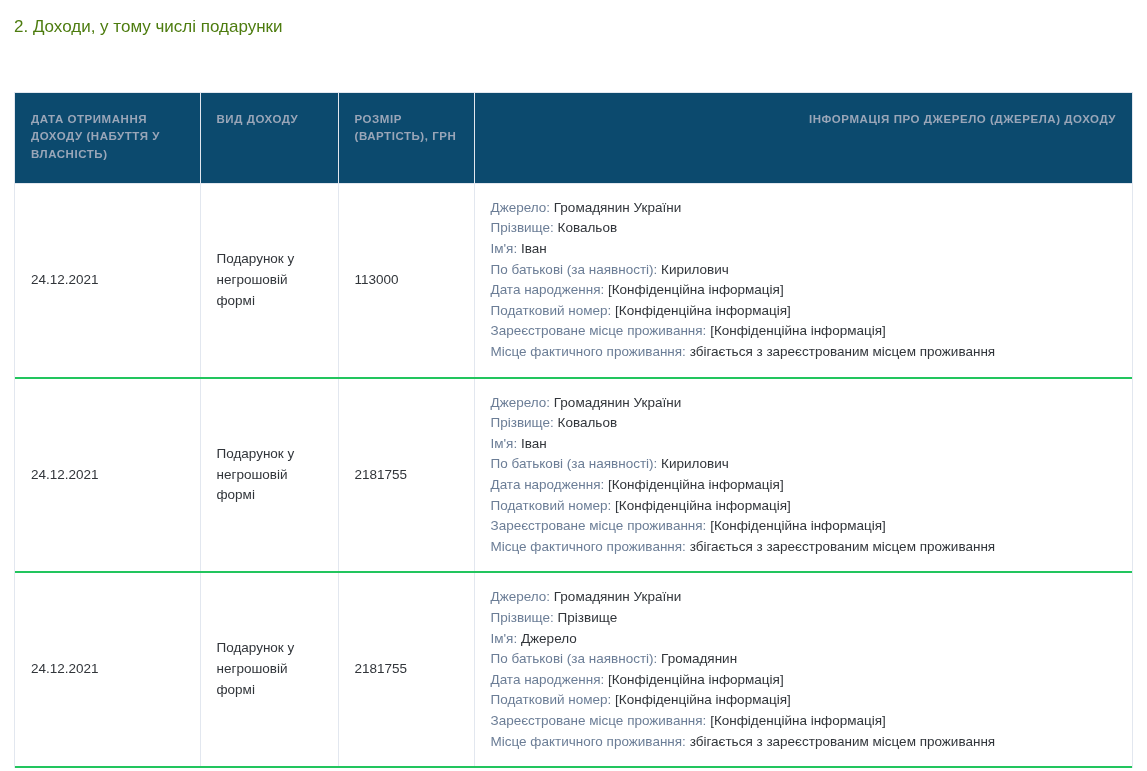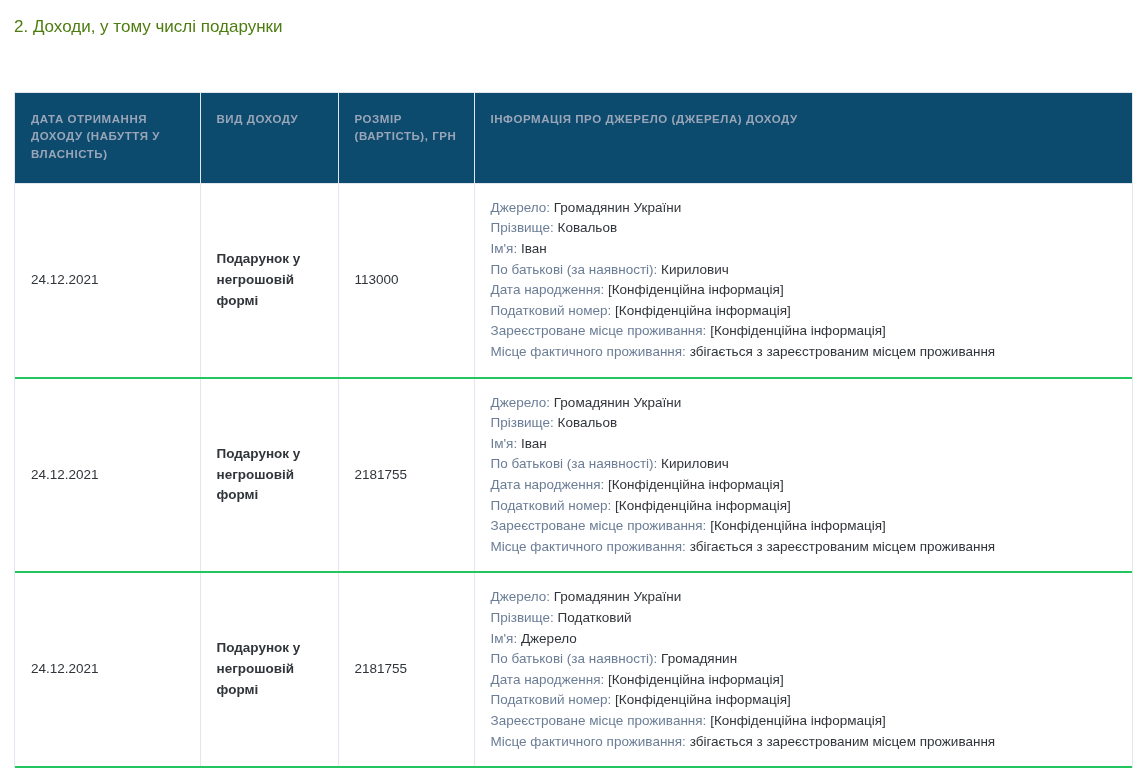--- a/index.html
+++ b/index.html
@@ -47,20 +47,21 @@
     font-weight: 700;
     text-align: left;
     vertical-align: top;
     padding: 18px 16px 20px 16px;
     border-right: 1px solid #e2e7ef;
     border-bottom: 1px solid #e2e7ef;
     line-height: 1.5;
   }
   table.income-table thead th:last-child {
     border-right: none;
+    text-align: right;
   }
   table.income-table tbody td {
     border-right: 1px solid #e2e7ef;
     border-bottom: 2px solid #22c55e;
     vertical-align: middle;
     padding: 14px 16px;
     color: #31353a;
     font-size: 13.5px;
     line-height: 1.55;
     margin-left: 20px;
@@ -83,21 +84,20 @@
     font-size: 13.5px;
   }
   .info-label {
     color: #6b7d96;
   }
   .info-value {
     color: #31353a;
   }
   .type-cell {
     line-height: 1.62;
-    font-weight: bold;
   }
 </style>
 </head>
 <body>
 
 <div class="page">
 
   <div class="section-title">2. Доходи, у тому числі подарунки</div>
 
   <div class="table-wrap">
@@ -202,21 +202,21 @@
           <td>24.12.2021</td>
           <td class="type-cell">Подарунок у негрошовій формі</td>
           <td>2181755</td>
           <td class="info-cell">
             <div class="info-line">
               <span class="info-label">Джерело:</span>
               <span class="info-value">Громадянин України</span>
             </div>
             <div class="info-line">
               <span class="info-label">Прізвище:</span>
-              <span class="info-value">Податковий</span>
+              <span class="info-value">Прізвище</span>
             </div>
             <div class="info-line">
               <span class="info-label">Ім'я:</span>
               <span class="info-value">Джерело</span>
             </div>
             <div class="info-line">
               <span class="info-label">По батькові (за наявності):</span>
               <span class="info-value">Громадянин</span>
             </div>
             <div class="info-line">

